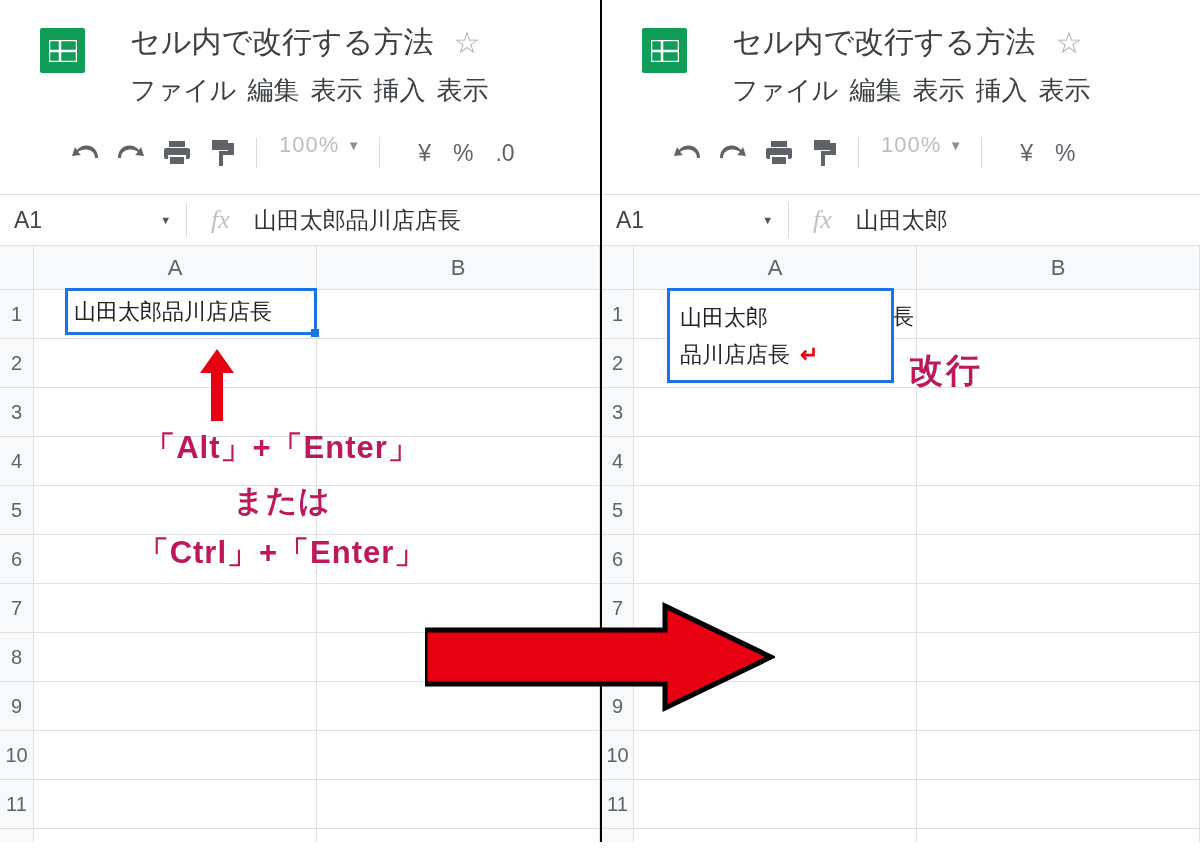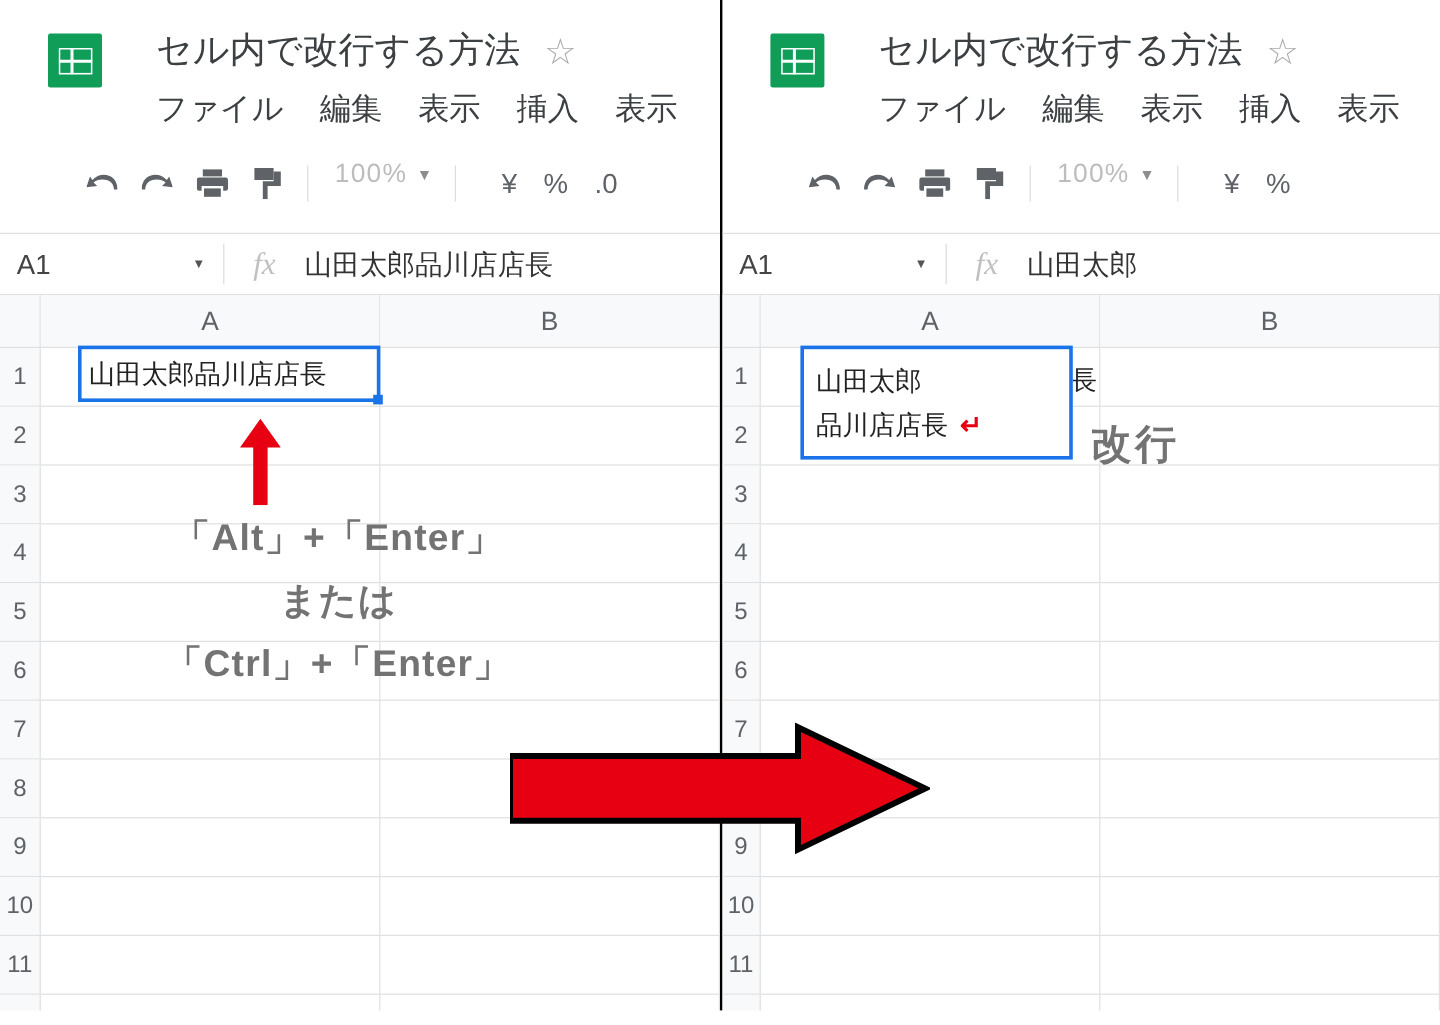--- a/index.html
+++ b/index.html
@@ -10,21 +10,21 @@
   .half.right { right: 0; border-left: 2px solid #000; }
 
   
   .titlebar { display: flex; align-items: flex-start; padding: 22px 10px 0 40px; }
   .logo { width: 45px; height: 59px; flex: 0 0 auto; padding: 6px 0; }
   .logo .box { width: 45px; height: 45px; background: #0f9d58; border-radius: 2px; display: flex; align-items: center; justify-content: center; }
   .logo .grid { display:block; }
   .titleblock { margin-left: 45px; }
   .doctitle { font-size: 30px; color: #3c4043; margin-bottom: 10px; display: flex; align-items: center; }
   .doctitle .star { margin-left: 20px; color: #aaa; font-size: 30px; }
-  .menubar { display: flex; gap: 30px; font-size: 26px; color: #3c4043; }
+  .menubar { display: flex; gap: 11px; font-size: 26px; color: #3c4043; }
   .menubar span { white-space: nowrap; }
 
   
   .toolbar { display:flex; align-items:center; gap: 0; padding: 24px 10px 20px 62px; color:#5f6368; font-size:20px; }
   .toolbar .icon-slot { width: 46px; height: 36px; display:flex; align-items:center; justify-content:center; }
   .toolbar .zoom { color:#bdbdbd; font-size:22px; letter-spacing:1px; margin: 0 8px 16px 12px; display:flex; align-items:center; }
   .toolbar .zoom .caret { margin-left:8px; font-size:13px; color:#8d8d8d; }
   .toolbar .fmt { margin-left: 18px; font-size: 23px; color:#5f6368; display:flex; align-items:center; gap: 2px; }
   .toolbar .fmt span { margin: 0 10px; }
   .toolbar .sep { width:1px; height:30px; background:#dadce0; margin: 0 10px; }
@@ -54,21 +54,21 @@
 
   
   .editbox { position:absolute; border:3px solid #1a73e8; background:#fff; padding:8px 10px 6px; font-size:22px; color:#222; z-index:5; line-height:1.7; }
   .editbox .line2 { display:flex; align-items:center; }
   .editbox .ret-icon { margin-left:10px; color:#e60012; font-size:22px; font-weight:bold; }
 
   
   .behind { position:absolute; font-size:22px; color:#222; z-index:4; }
 
   
-  .anno { color:#737373; font-family: 'MS PGothic', 'Meiryo', sans-serif; font-weight:bold; position:absolute; text-align:center; z-index:6; }
+  .anno { color:#be185d; font-family: 'MS PGothic', 'Meiryo', sans-serif; font-weight:bold; position:absolute; text-align:center; z-index:6; }
   .anno.main { font-size:31px; line-height:1.7; letter-spacing:1px; }
   .anno.kaigyo { font-size:34px; letter-spacing:3px; }
 
   
   .uparrow { position:absolute; z-index:6; }
   .bigarrow { position:absolute; z-index:7; }
 </style>
 </head>
 <body>
 

